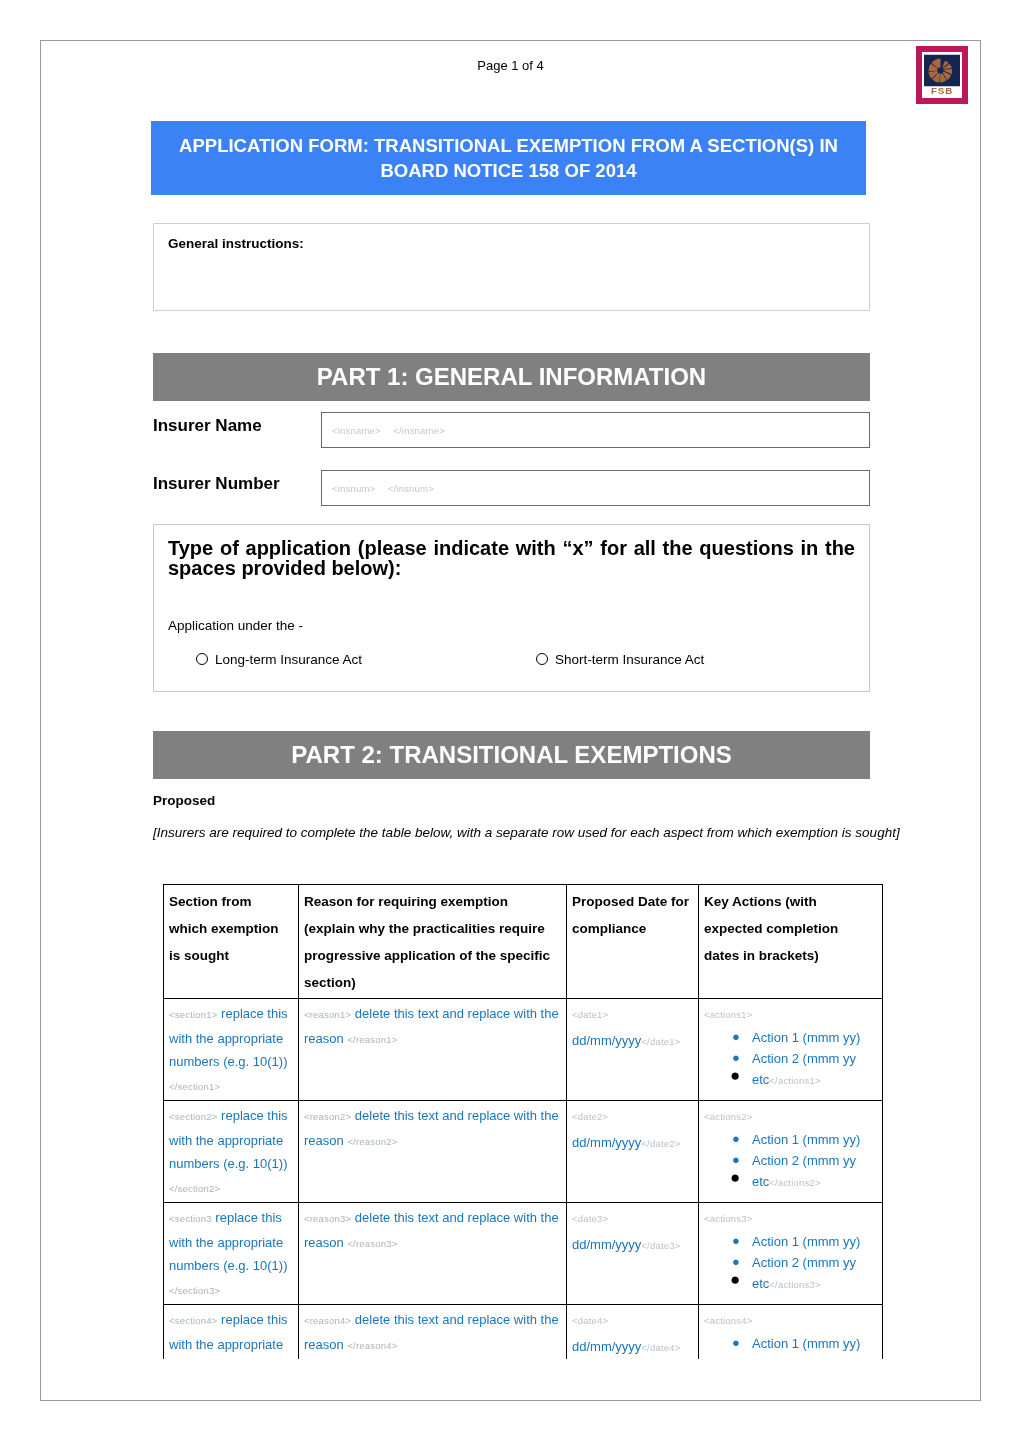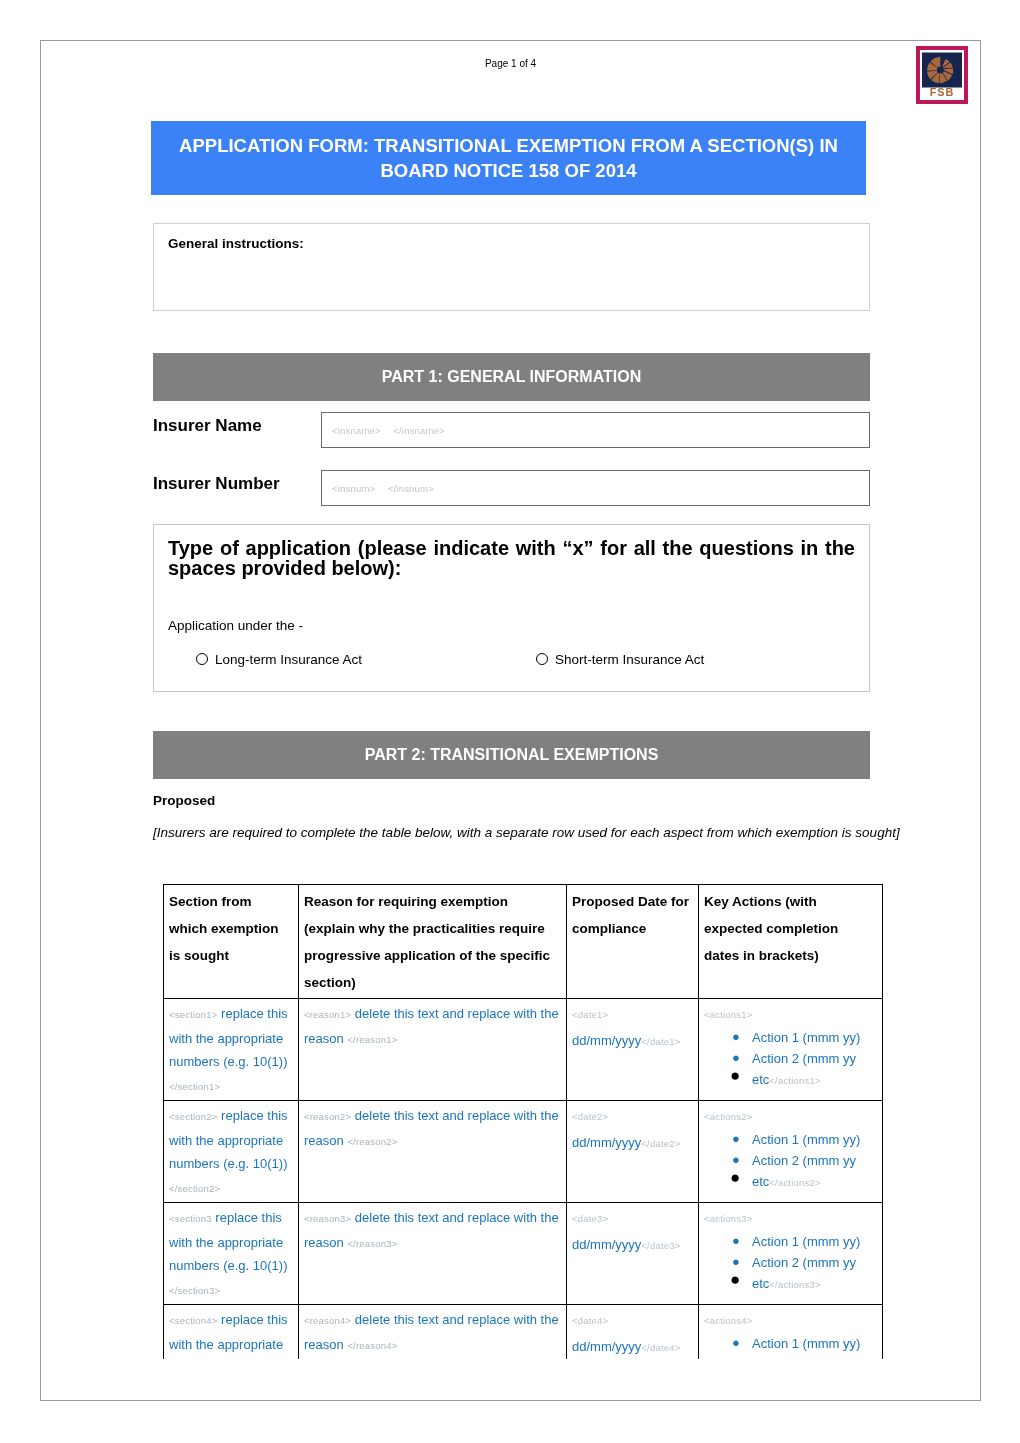--- a/index.html
+++ b/index.html
@@ -31,30 +31,30 @@
   .page-header {
     position: relative;
     height: 58px;
   }
   .page-number {
     position: absolute;
     left: 0;
     right: 0;
     top: 17px;
     text-align: center;
-    font-size: 10px;
+    font-size: 13px;
     color: #000;
   }
   .fsb-logo {
     position: absolute;
     right: 12px;
     top: 5px;
     width: 52px;
     height: 58px;
-    border: 4px solid #be185d;
+    border: 6px solid #be185d;
     box-sizing: border-box;
     background: #ffffff;
     padding: 2px;
   }
   .fsb-logo .fsb-inner {
     width: 100%;
     height: 100%;
     position: relative;
   }
 
@@ -94,21 +94,21 @@
     font-size: 13.5px;
     line-height: 17px;
     text-align: justify;
   }
 
   
   .part-band {
     position: absolute;
     background: #808080;
     color: #ffffff;
-    font-size: 16px;
+    font-size: 24px;
     font-weight: bold;
     text-align: center;
     box-sizing: border-box;
   }
   #part1-band {
     left: 112px;
     top: 312px;
     width: 717px;
     height: 48px;
     line-height: 48px;

